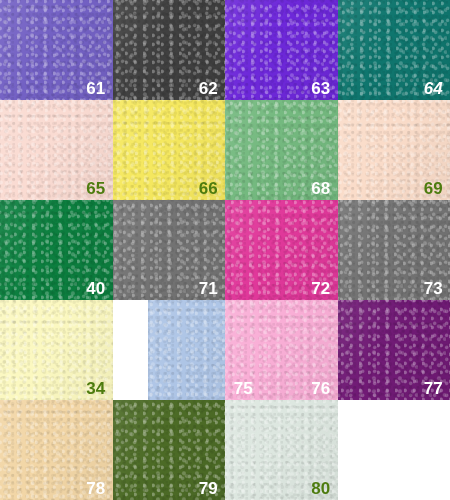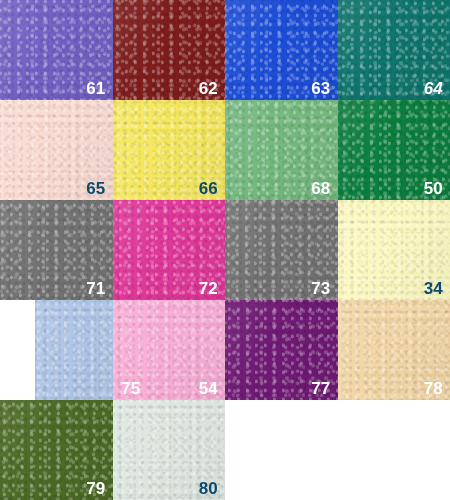--- a/index.html
+++ b/index.html
@@ -65,37 +65,37 @@
     bottom: 3px;
     font-family: "Liberation Sans", sans-serif;
     font-size: 17px;
     font-weight: bold;
     line-height: 1;
     letter-spacing: 0.2px;
     z-index: 3;
     user-select: none;
   }
   .swatch-label.light { color: #ffffff; }
-  .swatch-label.dark  { color: #0c4a6e; }
+  .swatch-label.dark  { color: #4d7c0f; }
 </style>
 </head>
 <body>
 
 <div id="swatch-grid">
     <div class="swatch" style="background-color: rgb(115, 97, 196);">
       <div class="sheen"></div>
       <div class="texture" style="background-position: 0px 0px, 4px 5px, 8px 2px, 3px 9px, 6px 1px, 1px 7px, 9px 4px, 2px 6px;"></div>
       <span class="swatch-label light">61</span>
     </div>
-    <div class="swatch" style="background-color: #7f1d1d;">
+    <div class="swatch" style="background-color: #404040;">
       <div class="sheen"></div>
       <div class="texture" style="background-position: 13px 7px, 17px 12px, 21px 9px, 16px 16px, 19px 8px, 14px 14px, 22px 11px, 15px 13px;"></div>
       <span class="swatch-label light">62</span>
     </div>
-    <div class="swatch" style="background-color: #1d4ed8;">
+    <div class="swatch" style="background-color: #6d28d9;">
       <div class="sheen"></div>
       <div class="texture" style="background-position: 9px 14px, 13px 19px, 17px 16px, 12px 23px, 15px 15px, 10px 21px, 18px 18px, 11px 20px;"></div>
       <span class="swatch-label light">63</span>
     </div>
     <div class="swatch" style="background-color: #0f766e; font-style: italic;">
       <div class="sheen"></div>
       <div class="texture" style="background-position: 5px 2px, 9px 7px, 13px 4px, 8px 11px, 11px 3px, 6px 9px, 14px 6px, 7px 8px;"></div>
       <span class="swatch-label light">64</span>
     </div>
     <div class="swatch" style="background-color: rgb(250, 219, 210);">
@@ -106,24 +106,29 @@
     <div class="swatch" style="background-color: rgb(245, 232, 95);">
       <div class="sheen"></div>
       <div class="texture" style="background-position: 14px 16px, 18px 21px, 22px 18px, 17px 25px, 20px 17px, 15px 23px, 23px 20px, 16px 22px;"></div>
       <span class="swatch-label dark">66</span>
     </div>
     <div class="swatch" style="background-color: rgb(116, 185, 127);">
       <div class="sheen"></div>
       <div class="texture" style="background-position: 6px 11px, 10px 16px, 14px 13px, 9px 20px, 12px 12px, 7px 18px, 15px 15px, 8px 17px;"></div>
       <span class="swatch-label light">68</span>
     </div>
+    <div class="swatch" style="background-color: rgb(250, 220, 201);">
+      <div class="sheen"></div>
+      <div class="texture" style="background-position: 2px 18px, 6px 23px, 10px 20px, 5px 27px, 8px 19px, 3px 25px, 11px 22px, 4px 24px;"></div>
+      <span class="swatch-label dark">69</span>
+    </div>
     <div class="swatch" style="background-color: rgb(12, 127, 63);">
       <div class="sheen"></div>
       <div class="texture" style="background-position: 15px 6px, 19px 11px, 23px 8px, 18px 15px, 21px 7px, 16px 13px, 24px 10px, 17px 12px;"></div>
-      <span class="swatch-label light">50</span>
+      <span class="swatch-label light">40</span>
     </div>
     <div class="swatch" style="background-color: #737373; text-decoration: underline;">
       <div class="sheen"></div>
       <div class="texture" style="background-position: 11px 13px, 15px 18px, 19px 15px, 14px 22px, 17px 14px, 12px 20px, 20px 17px, 13px 19px;"></div>
       <span class="swatch-label light">71</span>
     </div>
     <div class="swatch" style="background-color: rgb(224, 56, 154);">
       <div class="sheen"></div>
       <div class="texture" style="background-position: 7px 1px, 11px 6px, 15px 3px, 10px 10px, 13px 2px, 8px 8px, 16px 5px, 9px 7px;"></div>
       <span class="swatch-label light">72</span>
@@ -139,21 +144,21 @@
       <span class="swatch-label dark">34</span>
     </div>
     <div class="swatch" style="background-color: rgb(174, 197, 230); margin-left: 35px;">
       <div class="sheen"></div>
       <div class="texture" style="background-position: 12px 3px, 16px 8px, 20px 5px, 15px 12px, 18px 4px, 13px 10px, 21px 7px, 14px 9px;"></div>
       <span class="swatch-label light">75</span>
     </div>
     <div class="swatch" style="background-color: rgb(249, 174, 214);">
       <div class="sheen"></div>
       <div class="texture" style="background-position: 8px 10px, 12px 15px, 16px 12px, 11px 19px, 14px 11px, 9px 17px, 17px 14px, 10px 16px;"></div>
-      <span class="swatch-label light">54</span>
+      <span class="swatch-label light">76</span>
     </div>
     <div class="swatch" style="background-color: #701a75;">
       <div class="sheen"></div>
       <div class="texture" style="background-position: 4px 17px, 8px 22px, 12px 19px, 7px 26px, 10px 18px, 5px 24px, 13px 21px, 6px 23px;"></div>
       <span class="swatch-label light">77</span>
     </div>
     <div class="swatch" style="background-color: rgb(242, 214, 166);">
       <div class="sheen"></div>
       <div class="texture" style="background-position: 0px 5px, 4px 10px, 8px 7px, 3px 14px, 6px 6px, 1px 12px, 9px 9px, 2px 11px;"></div>
       <span class="swatch-label light">78</span>

